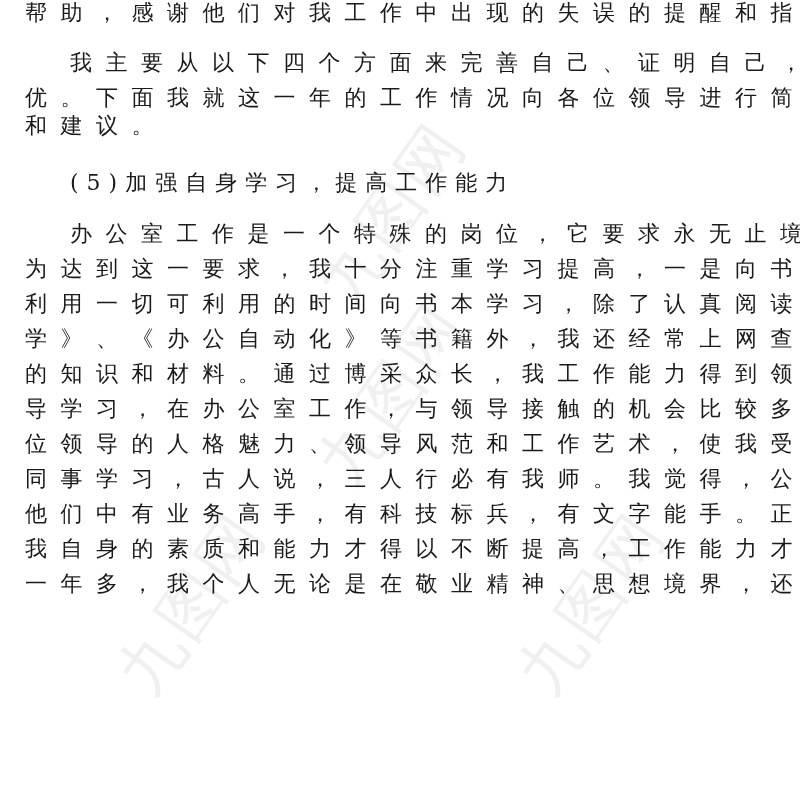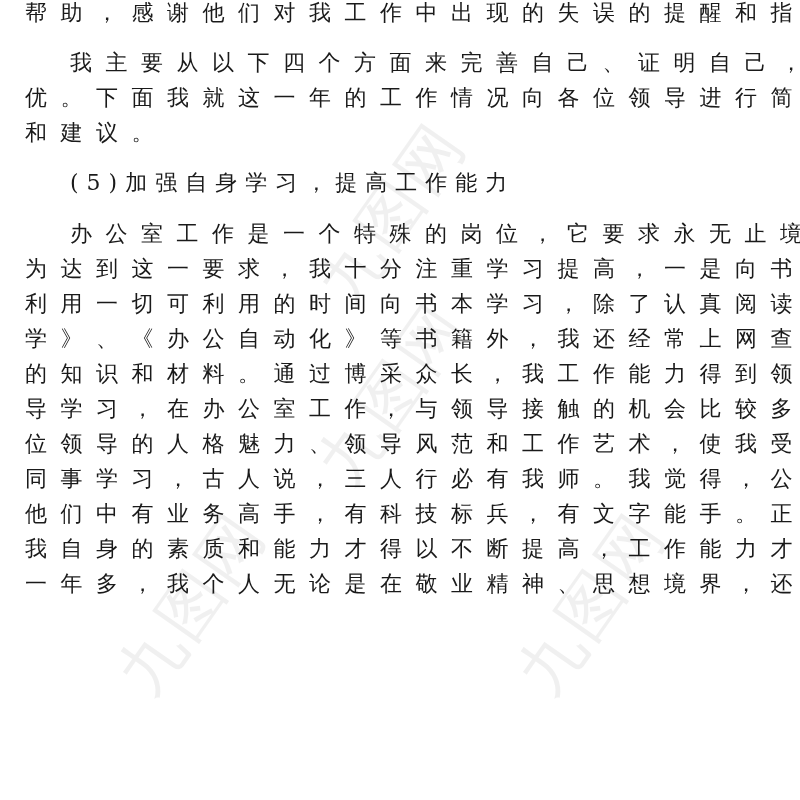--- a/index.html
+++ b/index.html
@@ -43,21 +43,21 @@
       pointer-events: none;
     }
   </style>
 </head>
 <body>
 
 <div class="page">
   <div class="line" style="top:0px">帮助，感谢他们对我工作中出现的失误的提醒和指正。</div>
   <div class="line indent" style="top:50px">我主要从以下四个方面来完善自己、证明自己，力争做到更高、更强、更</div>
   <div class="line" style="top:85px">优。下面我就这一年的工作情况向各位领导进行简要的汇报，以接受大家批评</div>
-  <div class="line" style="top:120px">和建议。</div>
+  <div class="line" style="top:113px">和建议。</div>
   <div class="line heading-line" style="top:170px">(5)加强自身学习，提高工作能力</div>
   <div class="line indent" style="top:221px">办公室工作是一个特殊的岗位，它要求永无止境地更新知识和提高素质。</div>
   <div class="line" style="top:256px">为达到这一要求，我十分注重学习提高，一是向书本学习，工作之余，我总要</div>
   <div class="line" style="top:291px">利用一切可利用的时间向书本学习，除了认真阅读《人力资源管理》、《会计</div>
   <div class="line" style="top:326px">学》、《办公自动化》等书籍外，我还经常上网查找一些关于办公室管理方面</div>
   <div class="line" style="top:361px">的知识和材料。通过博采众长，我工作能力得到领导和同事的认可。二是向领</div>
   <div class="line" style="top:396px">导学习，在办公室工作，与领导接触的机会比较多。一年来，我亲身感受了各</div>
   <div class="line" style="top:431px">位领导的人格魅力、领导风范和工作艺术，使我受益匪浅，收获甚丰。三是向</div>
   <div class="line" style="top:466px">同事学习，古人说，三人行必有我师。我觉得，公司的每位同事都是我的老师，</div>
   <div class="line" style="top:501px">他们中有业务高手，有科技标兵，有文字能手。正是不断地虚心向他们求教，</div>

